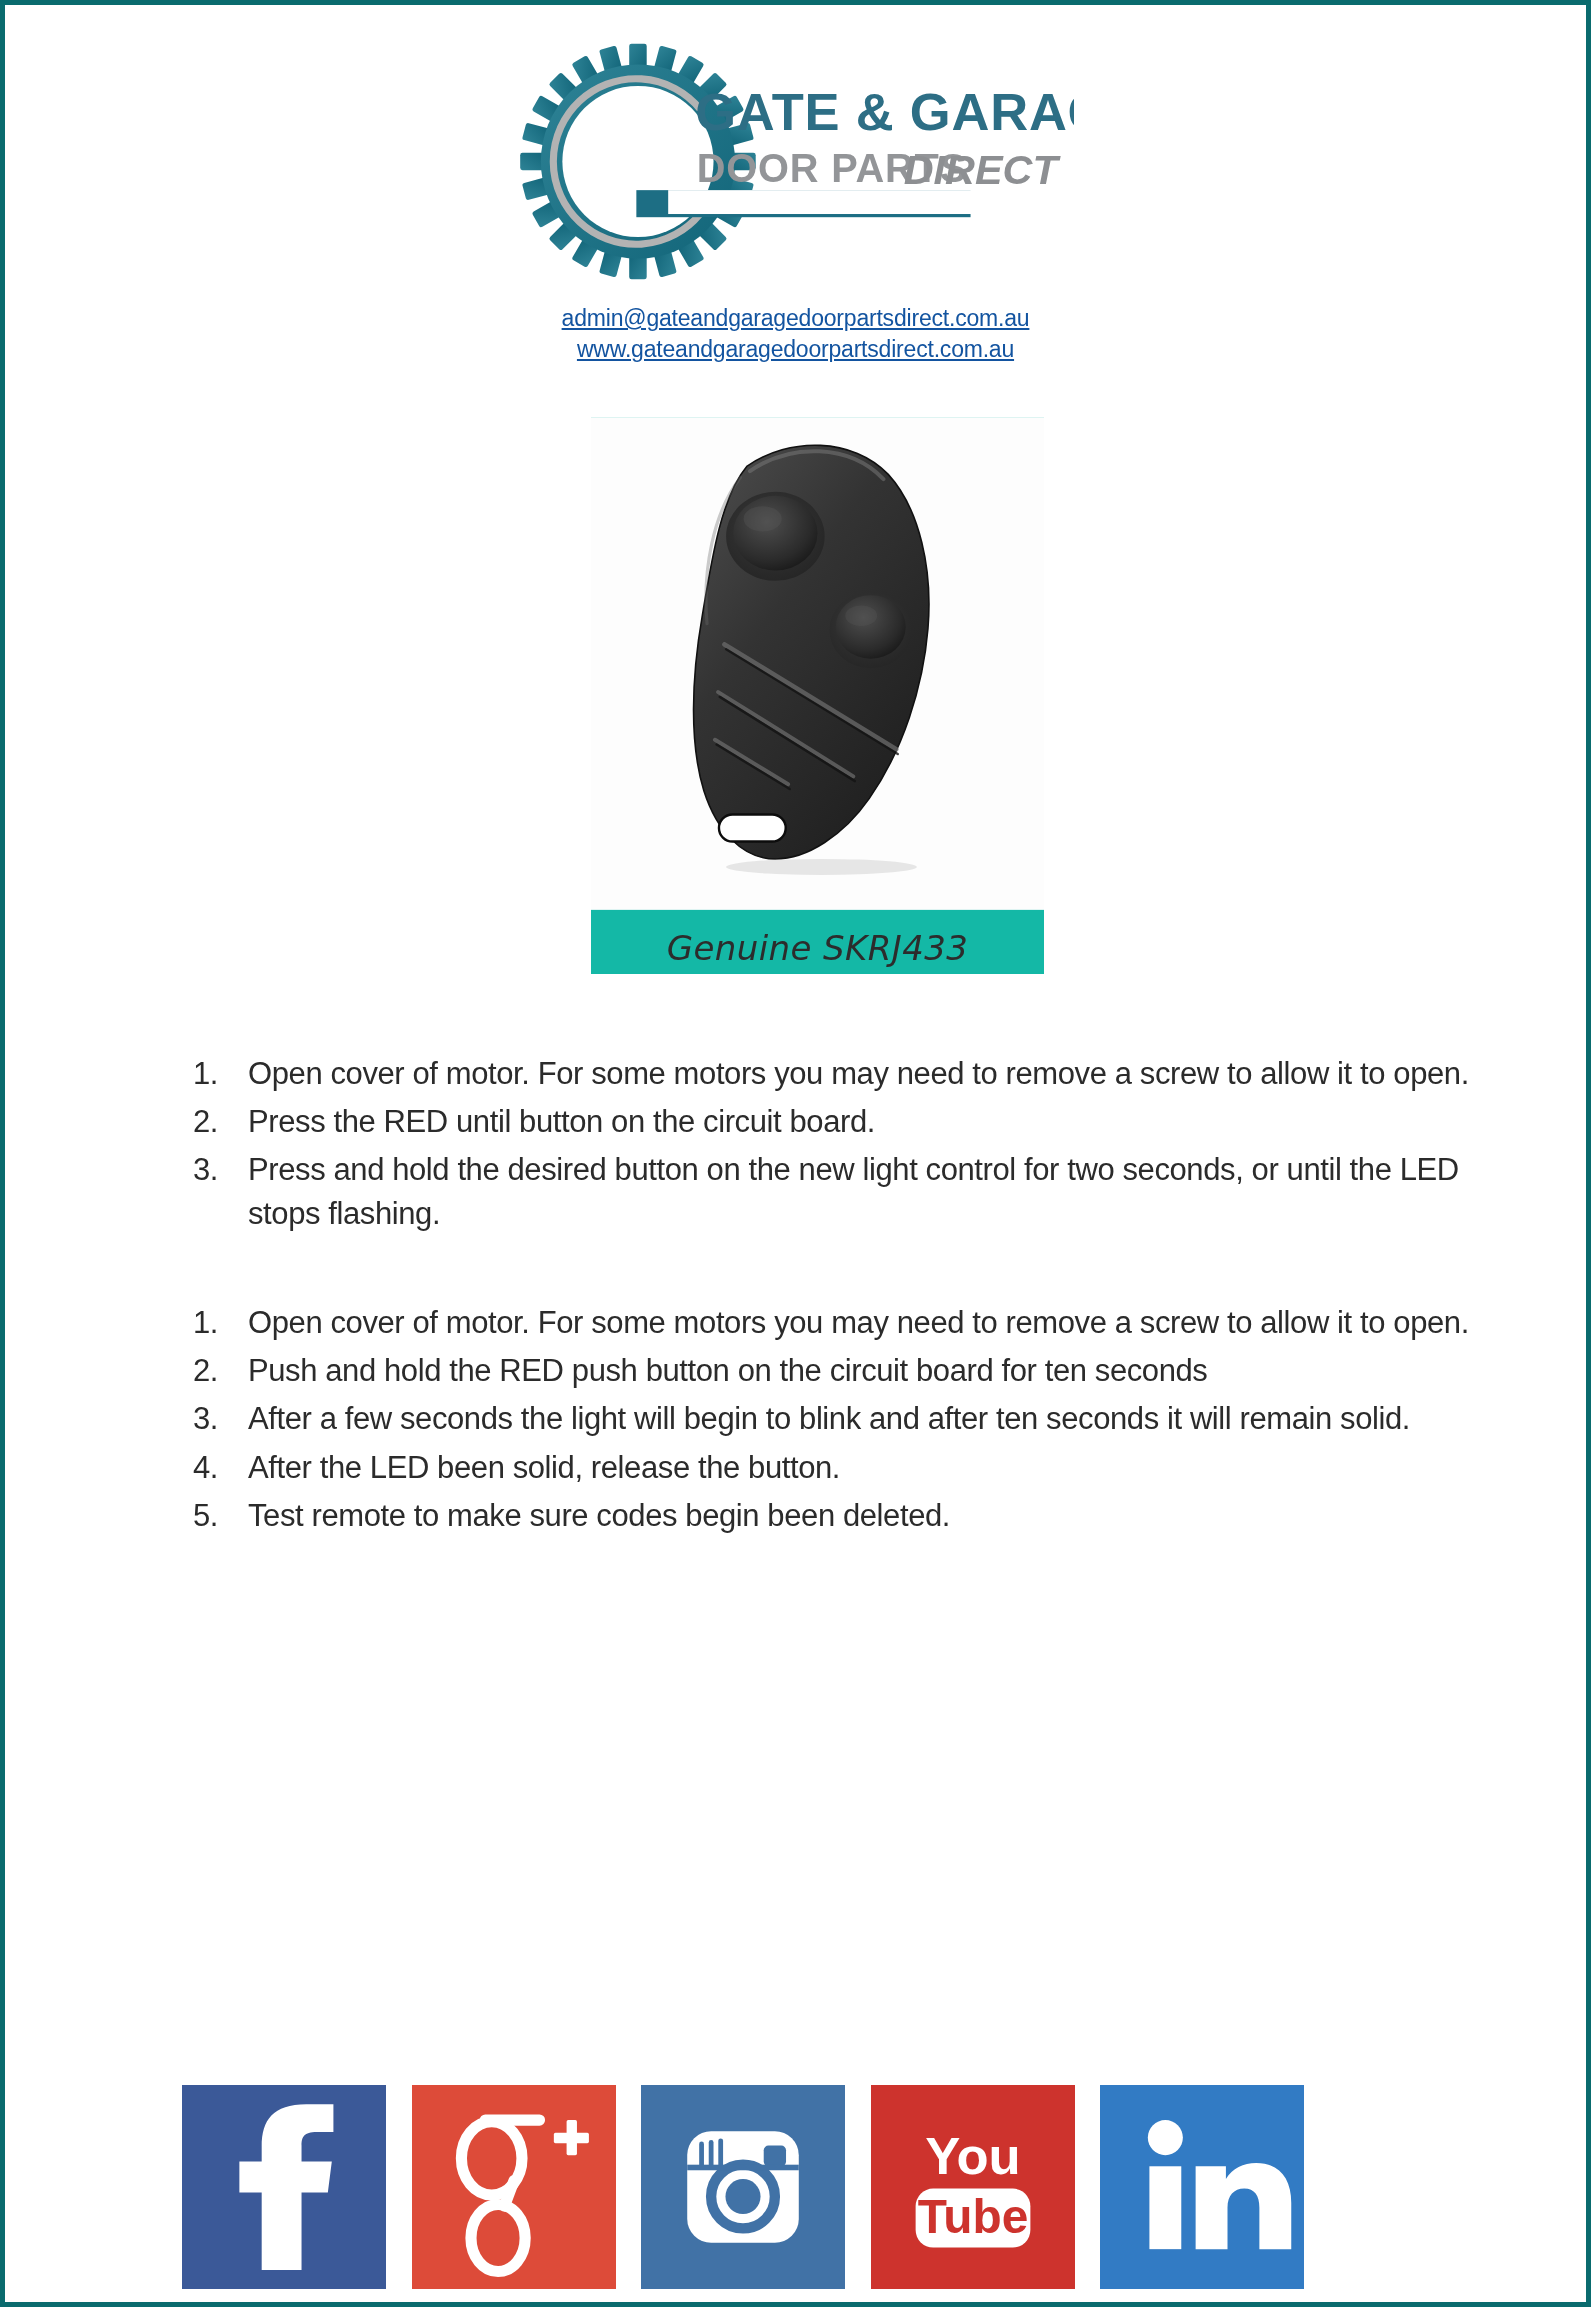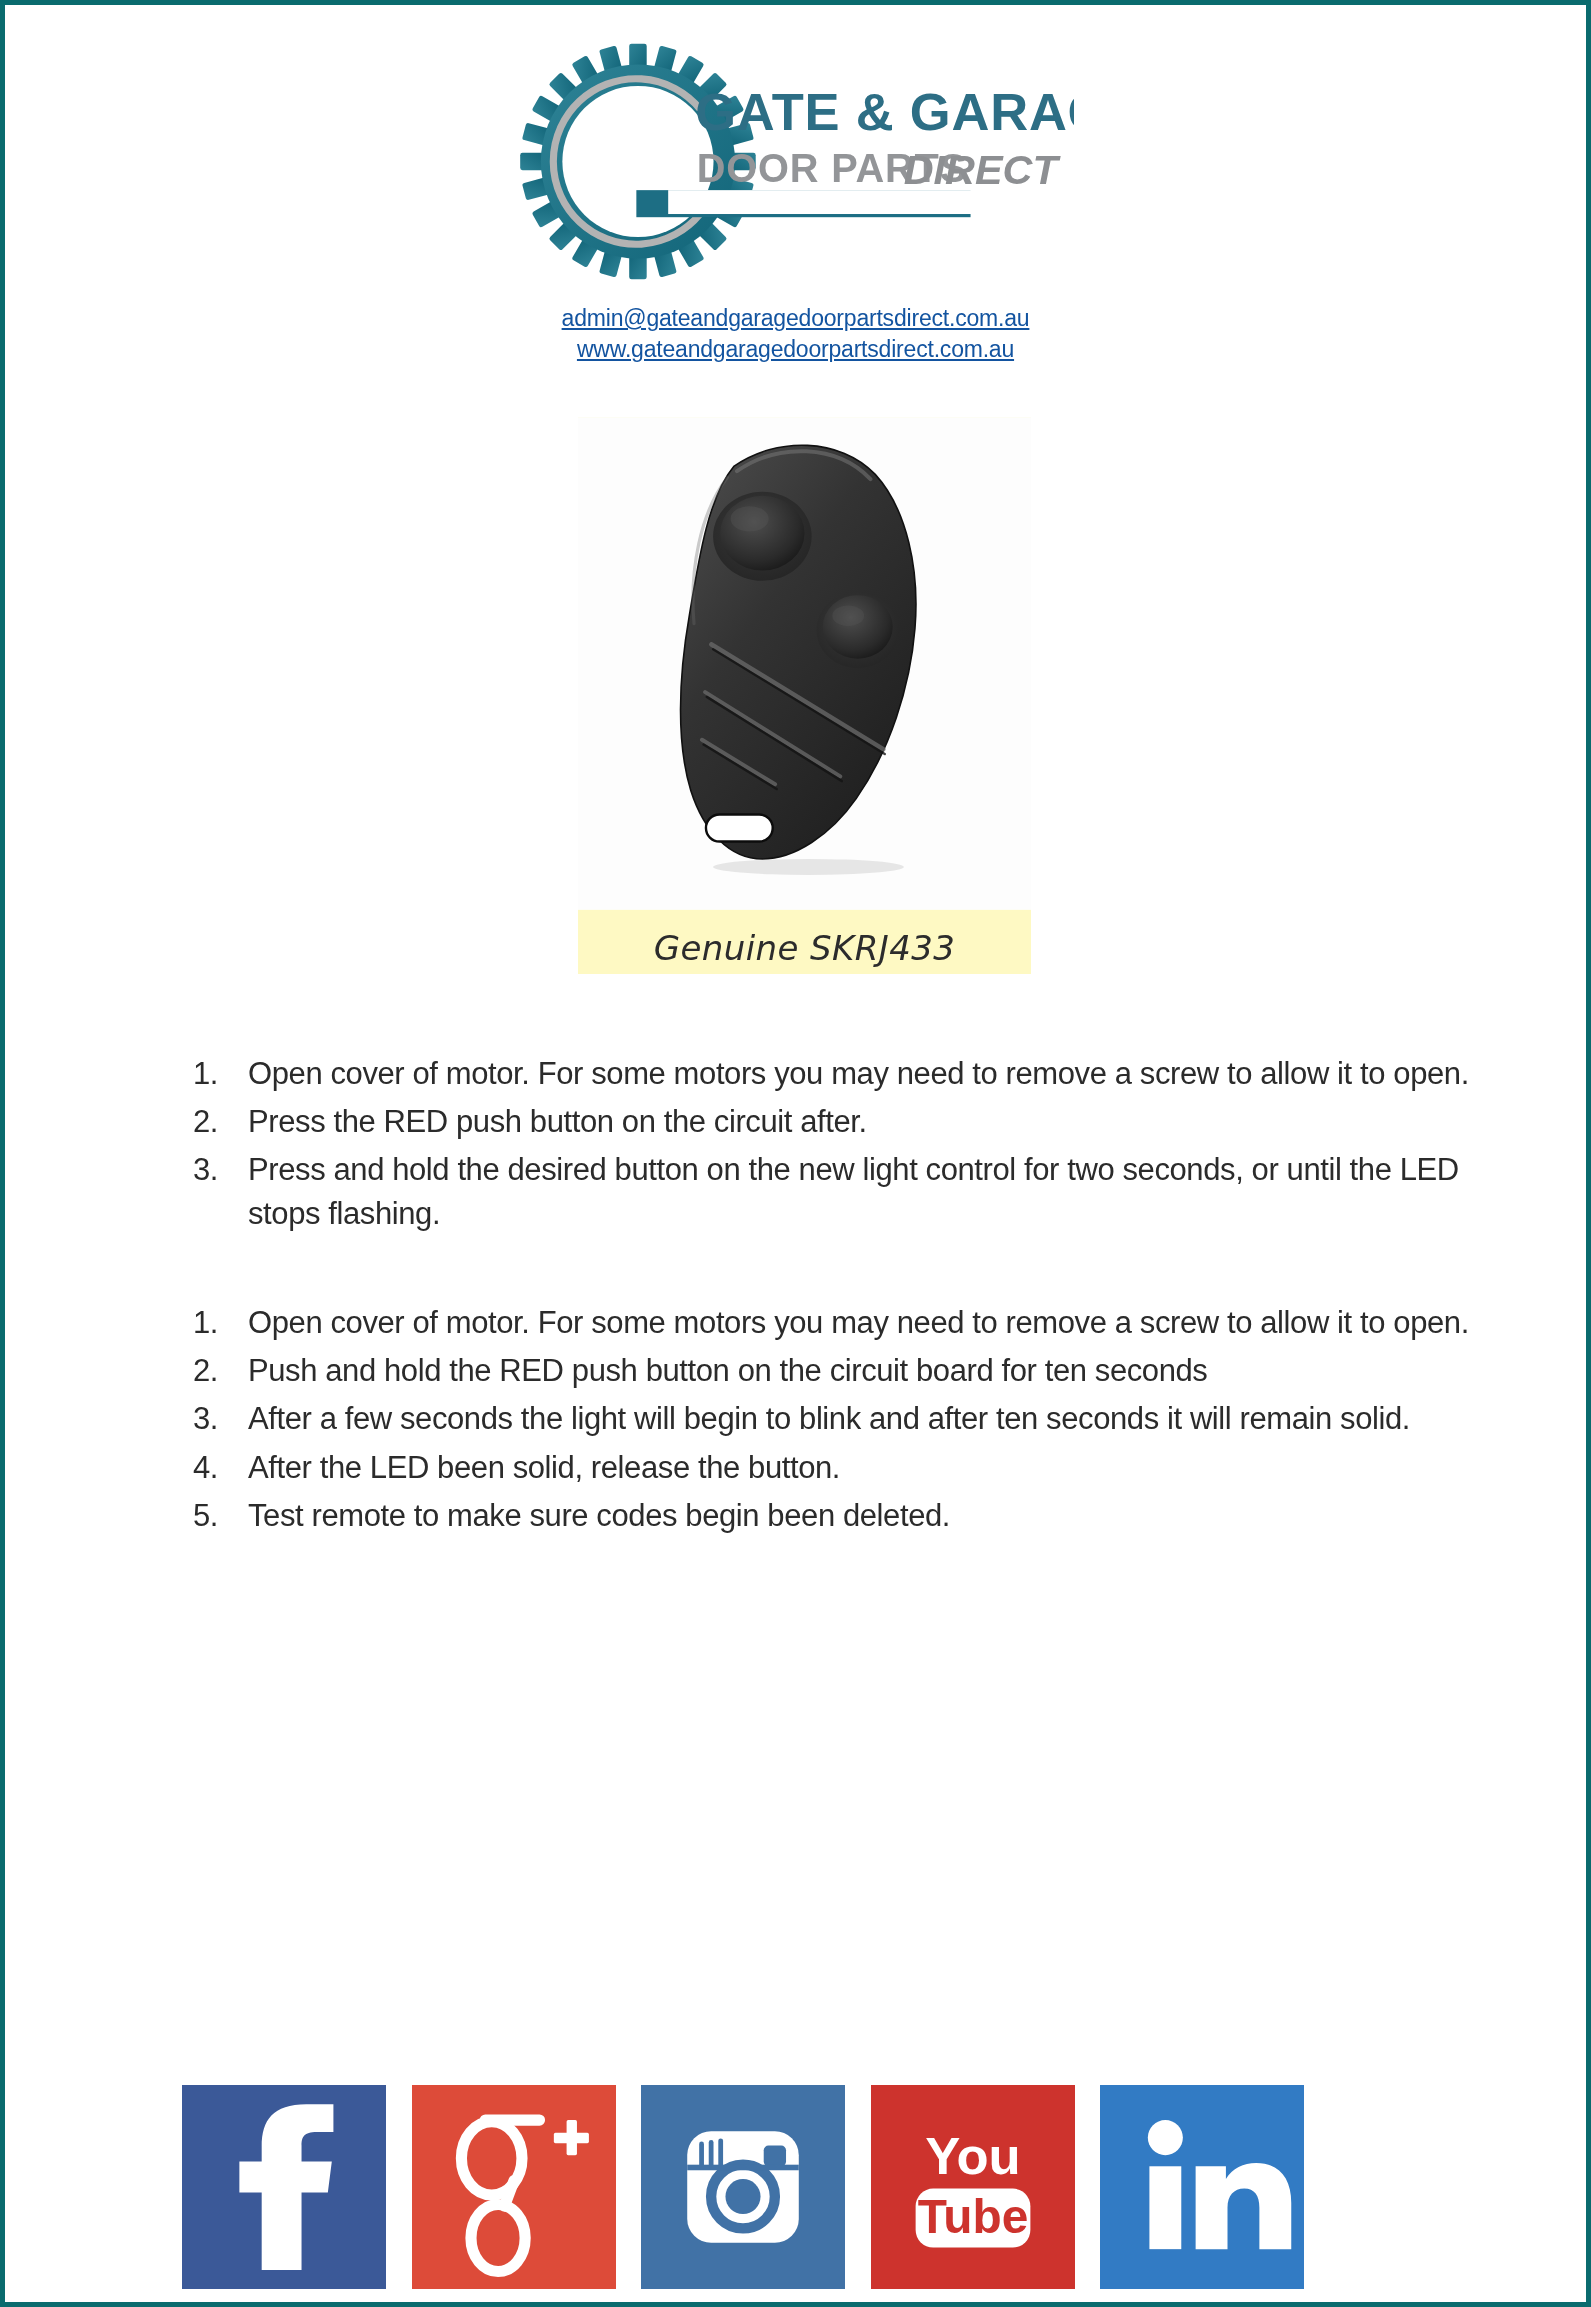--- a/index.html
+++ b/index.html
@@ -66,25 +66,25 @@
     color: #1354a0;
     text-decoration: underline;
     font-family: "Liberation Sans", sans-serif;
     font-size: 23px;
     letter-spacing: -0.2px;
   }
 
   
   .photo {
     position: absolute;
-    left: 573px;
+    left: 586px;
     top: 412px;
     width: 453px;
     height: 557px;
-    background: #fef9c3;
+    background: #14b8a6;
   }
   .remote-svg {
     display: block;
     width: 453px;
     height: 493px;
   }
   .photo-caption {
     position: absolute;
     left: 0;
     bottom: 6.4px;
@@ -330,21 +330,21 @@
 
       <ellipse cx="290" cy="566" rx="120" ry="10" fill="#cfcfcf" opacity="0.5"></ellipse>
     </svg>
     <div class="photo-caption">Genuine SKRJ433</div>
   </div>
 
   <div class="content">
 
     <ol class="steps">
       <li>Open cover of motor. For some motors you may need to remove a screw to allow it to open.</li>
-      <li>Press the RED push button on the circuit after.</li>
+      <li>Press the RED until button on the circuit board.</li>
       <li>Press and hold the desired button on the new light control for two seconds, or until the LED stops flashing.</li>
     </ol>
 
     <div class="gap-2"></div>
 
     <ol class="steps">
       <li>Open cover of motor. For some motors you may need to remove a screw to allow it to open.</li>
       <li>Push and hold the RED push button on the circuit board for ten seconds</li>
       <li>After a few seconds the light will begin to blink and after ten seconds it will remain solid.</li>
       <li>After the LED been solid, release the button.</li>

